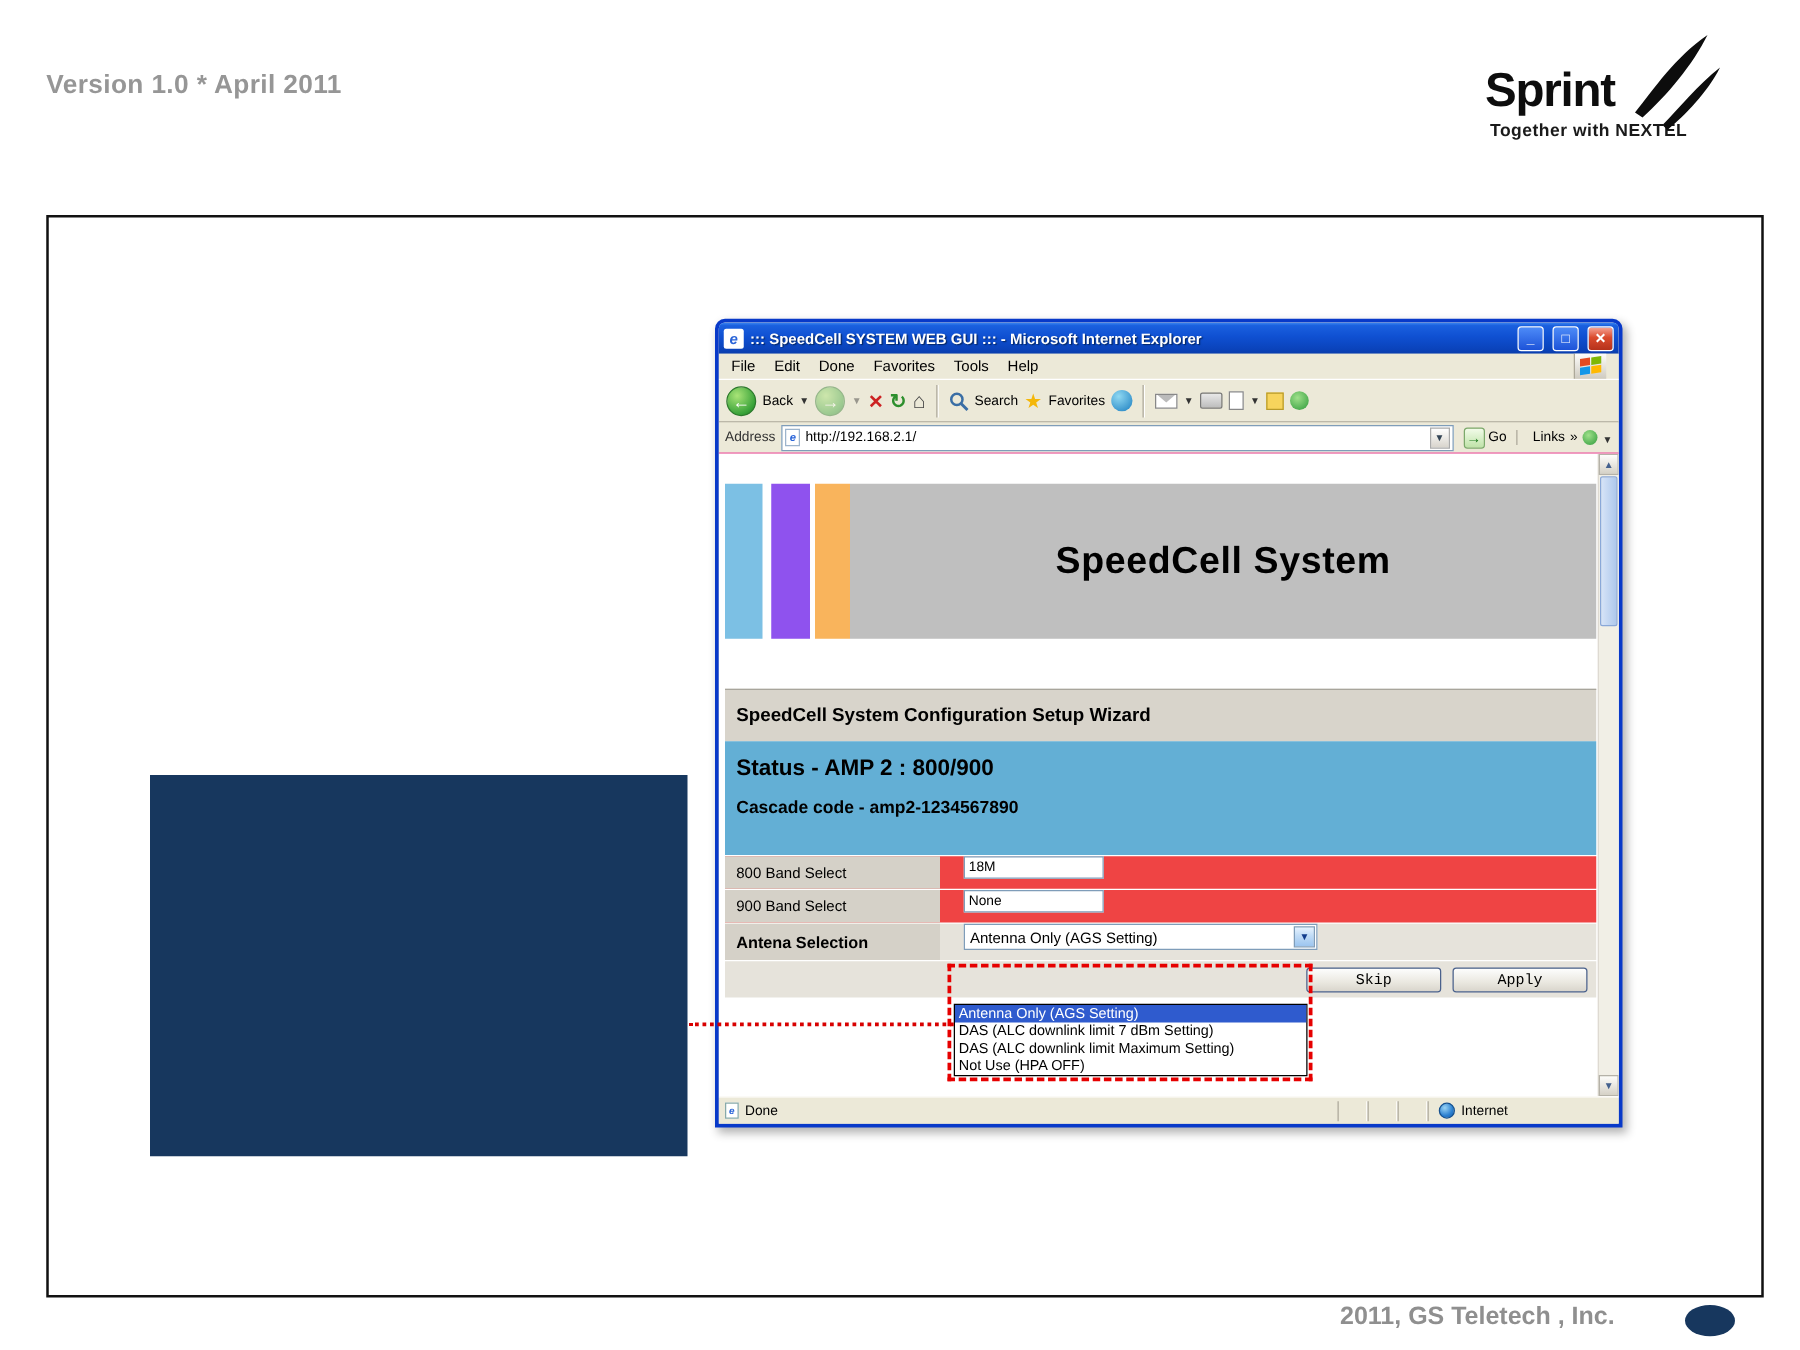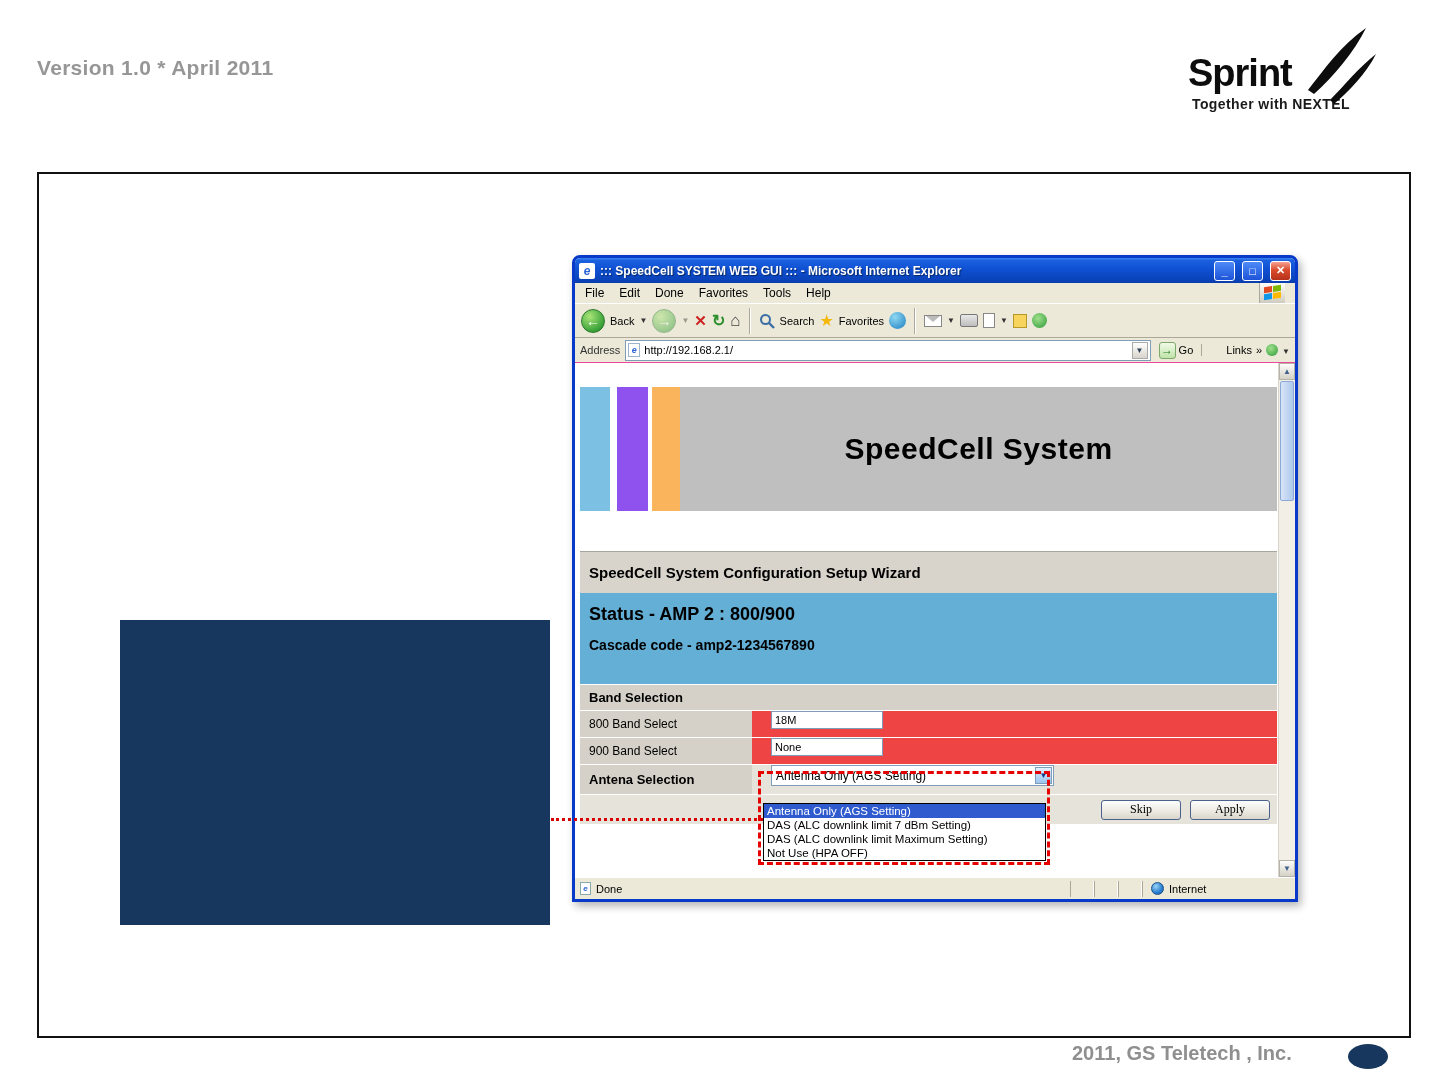--- a/index.html
+++ b/index.html
@@ -67,21 +67,21 @@
               border-bottom:1px solid #ec4899;font-size:11px}
   .addr-label{color:#333}
   .addr-input{flex:1;height:21px;background:#fff;border:1px solid #7F9DB9;display:flex;align-items:center;gap:4px;padding:0 2px}
   .mini-page{width:12px;height:14px;background:#fff;border:1px solid #9db4cc;color:#2a64d8;font-size:9px;font-weight:bold;
              font-style:italic;display:flex;align-items:center;justify-content:center}
   .addr-drop{margin-left:auto;width:16px;height:17px;background:linear-gradient(#fff,#d8d4cc);border:1px solid #aaa;
              font-size:8px;display:flex;align-items:center;justify-content:center;color:#345}
   .go-wrap{display:flex;align-items:center;gap:3px;padding:0 3px}
   .go-ic{width:17px;height:17px;border-radius:3px;border:1px solid #7ca96b;color:#1f7a1f;font-weight:bold;font-size:12px;
          background:linear-gradient(#f2fbe9,#bfe3a8);display:flex;align-items:center;justify-content:center}
-  .links-wrap{display:flex;align-items:flex-end;gap:4px;border-left:1px solid #aca899;padding-left:24px}
+  .links-wrap{display:flex;align-items:flex-end;gap:4px;border-left:1px solid #aca899;padding-left:12px}
 
   .viewport{flex:1;display:flex;background:#fff;overflow:hidden}
   .pagecol{flex:1;position:relative;background:#fff;overflow:hidden}
   .scrollcol{flex:0 0 17px;background:#F1EFE6;border-left:1px solid #d8d4cc;display:flex;flex-direction:column}
   .sb-btn{flex:0 0 17px;background:linear-gradient(#fdfdfb,#d5d1c6);border:1px solid #b5b2a8;color:#44618e;font-size:8px;
           display:flex;align-items:center;justify-content:center}
   .sb-thumb{flex:0 0 120px;margin:1px;background:linear-gradient(90deg,#d7e4f7,#aec8ec);border:1px solid #8aa8d8;border-radius:2px}
   .sb-space{flex:1}
 
   
@@ -107,21 +107,21 @@
   .field-input{width:112px;height:18px;border:1px solid #7F9DB9;font-size:11px;padding:0 3px;font-family:inherit}
   .antrow{margin:1px 1px 0 5px;height:29px;display:flex;background:#E6E3DB}
   .antrow .rowlabel{font-size:13px;font-weight:bold}
   .combo{position:relative;width:283px;height:21px;background:#fff;border:1px solid #7F9DB9;display:flex;
          align-items:center;padding:0 20px 0 4px;font-size:12px;white-space:nowrap}
   .combo-btn{position:absolute;right:1px;top:1px;bottom:1px;width:17px;border:1px solid #7F9DB9;color:#123C8C;
              font-size:8px;display:flex;align-items:center;justify-content:center;
              background:linear-gradient(#E6F2FE,#BFDBF6 45%,#9CC5EF)}
   .btnrow{margin:1px 1px 0 5px;height:29px;background:#E6E3DB;display:flex;align-items:center;
           justify-content:flex-end;gap:9px;padding-right:7px}
-  .xp-btn{width:80px;height:20px;border:1px solid #4a618c;border-radius:3px;font-size:12px;font-family:Liberation Serif, serif;
+  .xp-btn{width:108px;height:20px;border:1px solid #4a618c;border-radius:3px;font-size:12px;font-family:Liberation Mono, monospace;
           background:linear-gradient(#FDFDFD,#EAE8E0 60%,#D9D5CC);display:flex;align-items:center;justify-content:center}
   .droplist{position:absolute;left:188px;top:440px;width:283px;background:#fff;border:1px solid #000;
             z-index:5;font-size:11.5px}
   .dropitem{height:14px;display:flex;align-items:center;padding-left:3px;white-space:nowrap;overflow:hidden}
   .dropitem.sel{background:#2F5BCE;color:#fff}
   .red-dash{position:absolute;left:183px;top:408px;width:292px;height:94px;border:3px dashed #E60000;
             z-index:6;pointer-events:none}
 
   .ie-status{flex:0 0 22px;display:flex;align-items:center;background:#ECE9D8;border-top:1px solid #fff;
              font-size:11px;padding:0 3px}
@@ -243,23 +243,20 @@
 
         <div class="wizard">
           <span>SpeedCell System Configuration Setup Wizard</span>
         </div>
 
         <div class="statusbox">
           <div class="l1">Status - AMP 2 : 800/900</div>
           <div class="l2">Cascade code - amp2-1234567890</div>
         </div>
 
-        <div class="bandhdr">
-          <span>Band Selection</span>
-        </div>
 
         <div class="formrow">
           <div class="rowlabel">800 Band Select</div>
           <div class="rowfield">
             <input class="field-input" value="18M" style="">
           </div>
         </div>
 
         <div class="formrow">
           <div class="rowlabel">900 Band Select</div>

